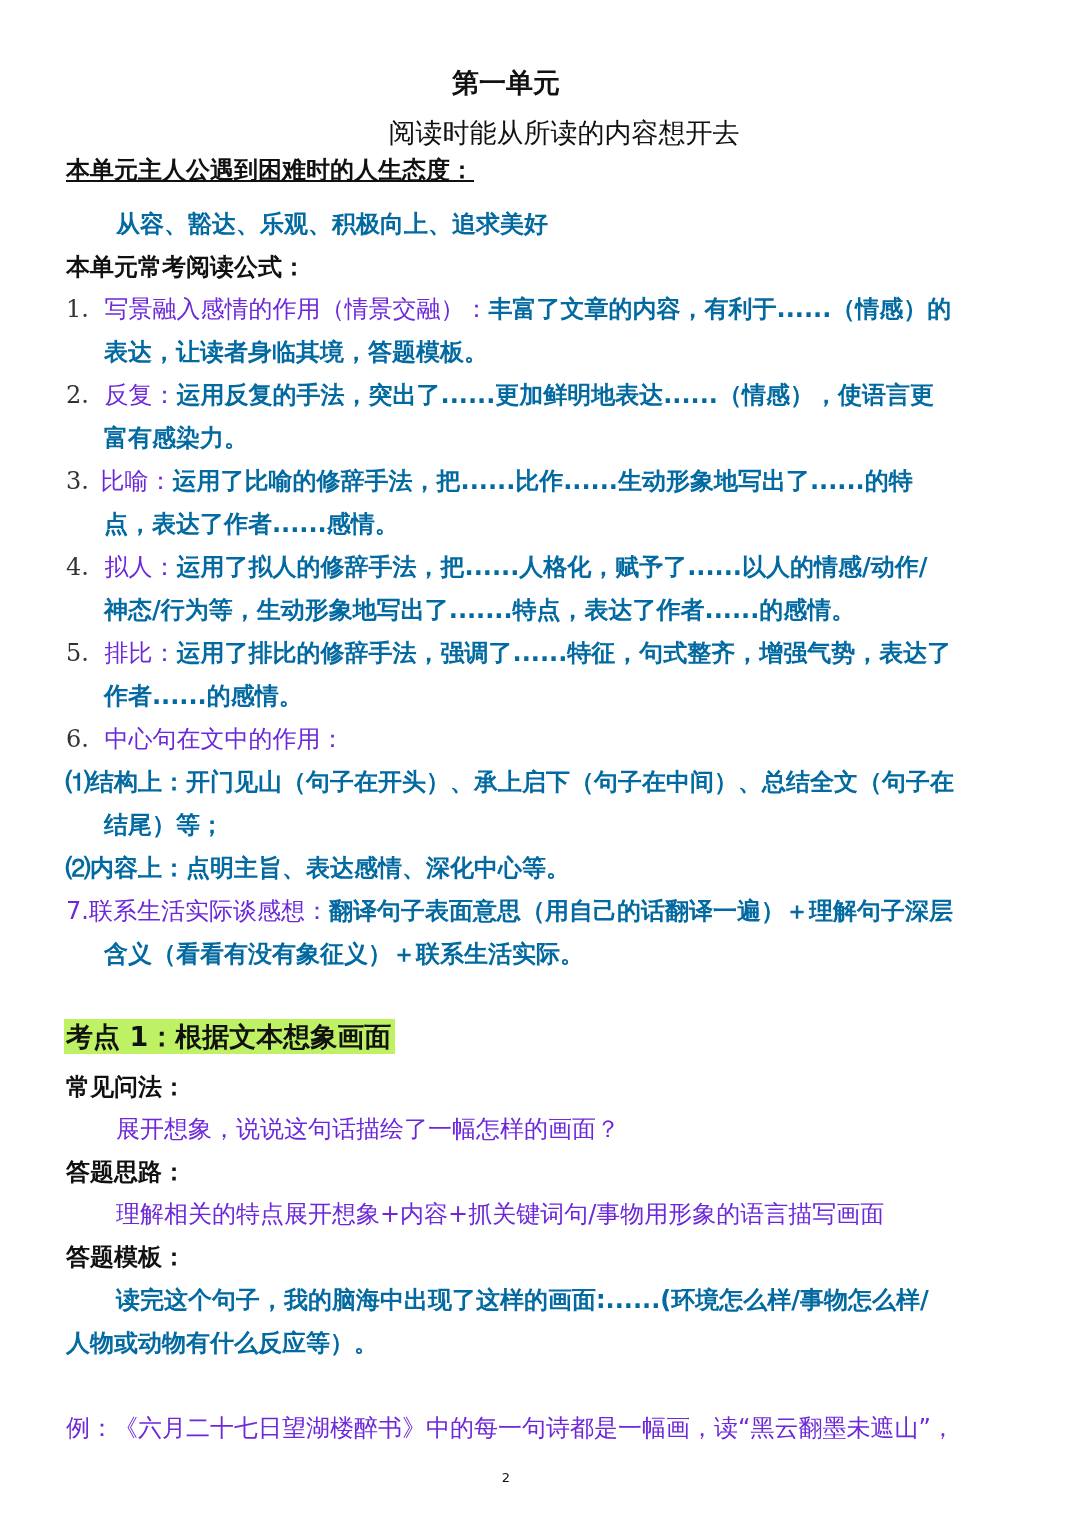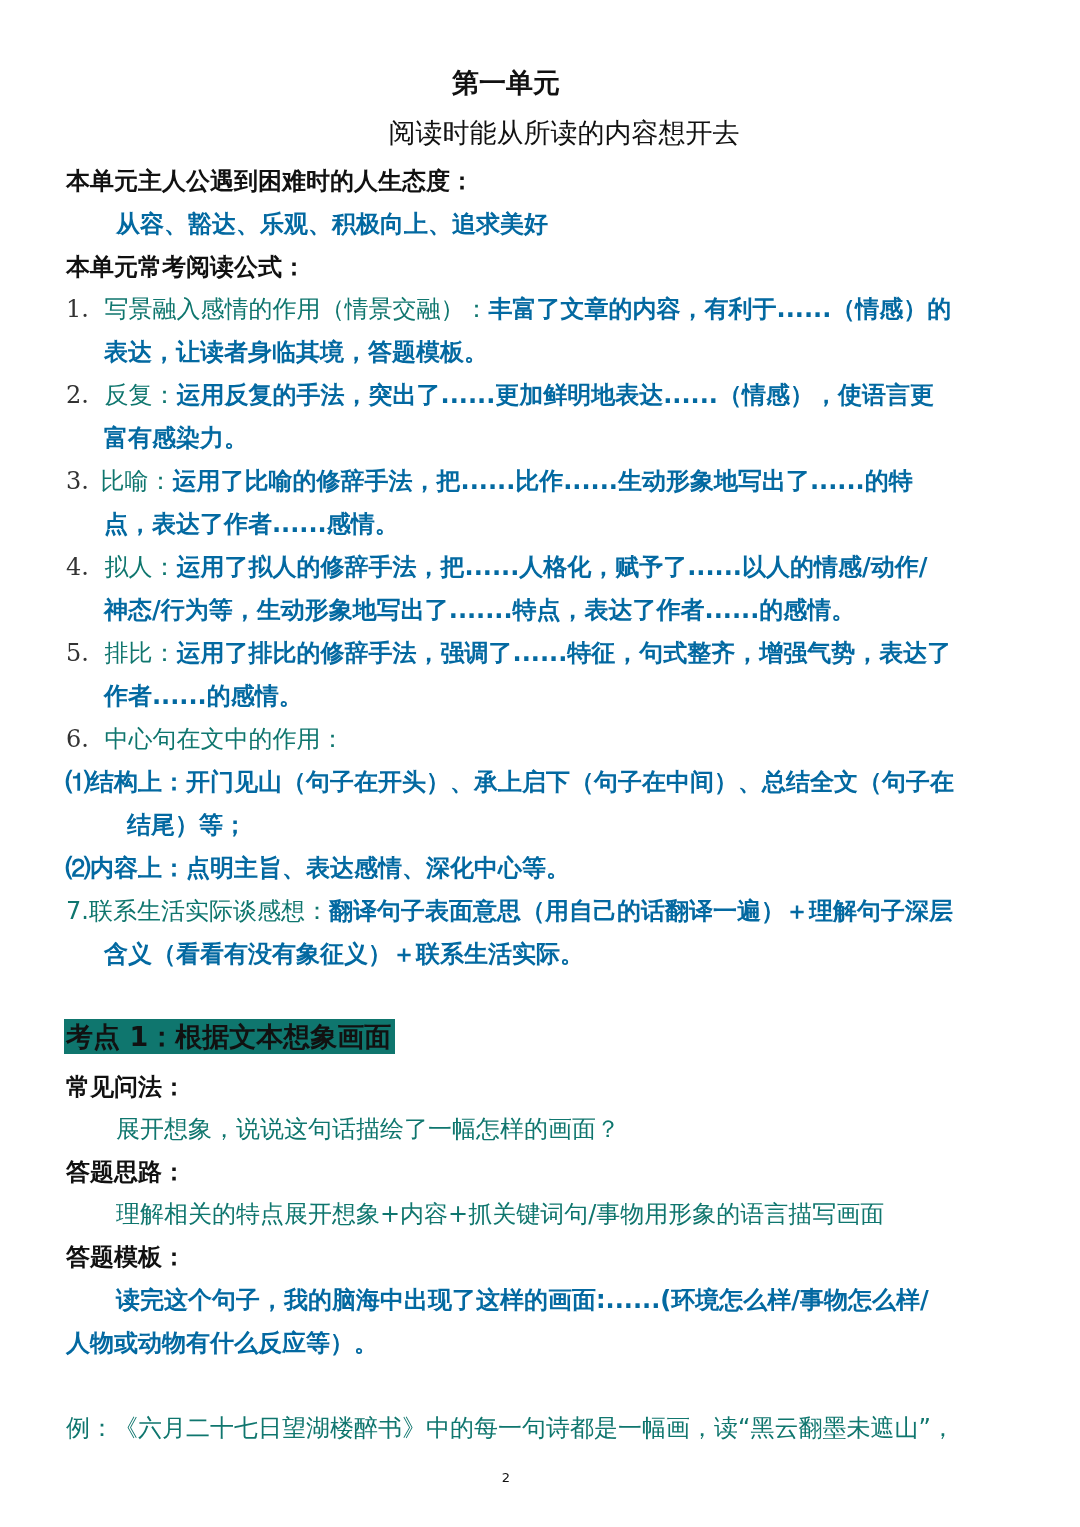--- a/index.html
+++ b/index.html
@@ -19,37 +19,37 @@
     position: absolute;
     white-space: nowrap;
     font-size: 24px;
     line-height: 30px;
   }
   .center { left: 0; width: 1012px; text-align: center; }
   .title1 { font-size: 27px; font-weight: bold; }
   .title2 { font-size: 27px; }
   .bold { font-weight: bold; }
   .red { color: #0369a1; font-weight: bold; }
-  .normal { font-weight: normal; color: #0f766e; }
+  .normal { font-weight: normal; color: #6d28d9; }
   .hl {
-    background: #0f766e;
+    background: #bef264;
     font-weight: bold;
     font-size: 27px;
     padding: 2px 4px 2px 2px;
   }
   .pagenum { font-size: 13px; color: #111; }
   .num { color: #333; font-family: "DejaVu Serif", "Liberation Serif", serif; }
 </style>
 </head>
 <body>
 
 <div class="line center title1" style="top:68px;">第一单元</div>
 <div class="line center title2" style="top:118px; left:58px;">阅读时能从所读的内容想开去</div>
 
-<div class="line bold" style="top:166px; left:66px;">本单元主人公遇到困难时的人生态度：</div>
+<div class="line bold" style="top:155px; left:66px;text-decoration:underline;">本单元主人公遇到困难时的人生态度：</div>
 <div class="line red" style="top:209px; left:116px;">从容、豁达、乐观、积极向上、追求美好</div>
 
 <div class="line bold" style="top:252px; left:66px;">本单元常考阅读公式：</div>
 
 <div class="line" style="top:294px; left:66px;">
   <span class="num">1.</span>
   <span class="normal" style="margin-left:8px;">写景融入感情的作用（情景交融）：</span><span class="red">丰富了文章的内容，有利于......（情感）的</span>
 </div>
 <div class="line red" style="top:337px; left:104px;">表达，让读者身临其境，答题模板。</div>
 
@@ -75,21 +75,21 @@
   <span class="num">5.</span>
   <span class="normal" style="margin-left:8px;">排比：</span><span class="red">运用了排比的修辞手法，强调了......特征，句式整齐，增强气势，表达了</span>
 </div>
 <div class="line red" style="top:681px; left:104px;">作者......的感情。</div>
 
 <div class="line" style="top:724px; left:66px;">
   <span class="num">6.</span>
   <span class="normal" style="margin-left:8px;">中心句在文中的作用：</span>
 </div>
 <div class="line red" style="top:767px; left:66px;">⑴结构上：开门见山（句子在开头）、承上启下（句子在中间）、总结全文（句子在</div>
-<div class="line red" style="top:810px; left:104px;margin-left:23px;">结尾）等；</div>
+<div class="line red" style="top:810px; left:104px;">结尾）等；</div>
 <div class="line red" style="top:853px; left:66px;">⑵内容上：点明主旨、表达感情、深化中心等。</div>
 
 <div class="line" style="top:896px; left:66px;">
   <span class="normal">7.</span><span class="normal">联系生活实际谈感想：</span><span class="red">翻译句子表面意思（用自己的话翻译一遍）＋理解句子深层</span>
 </div>
 <div class="line red" style="top:939px; left:104px;">含义（看看有没有象征义）＋联系生活实际。</div>
 
 <div class="line" style="top:1022px; left:64px;">
   <span class="hl">考点 1：根据文本想象画面</span>
 </div>

